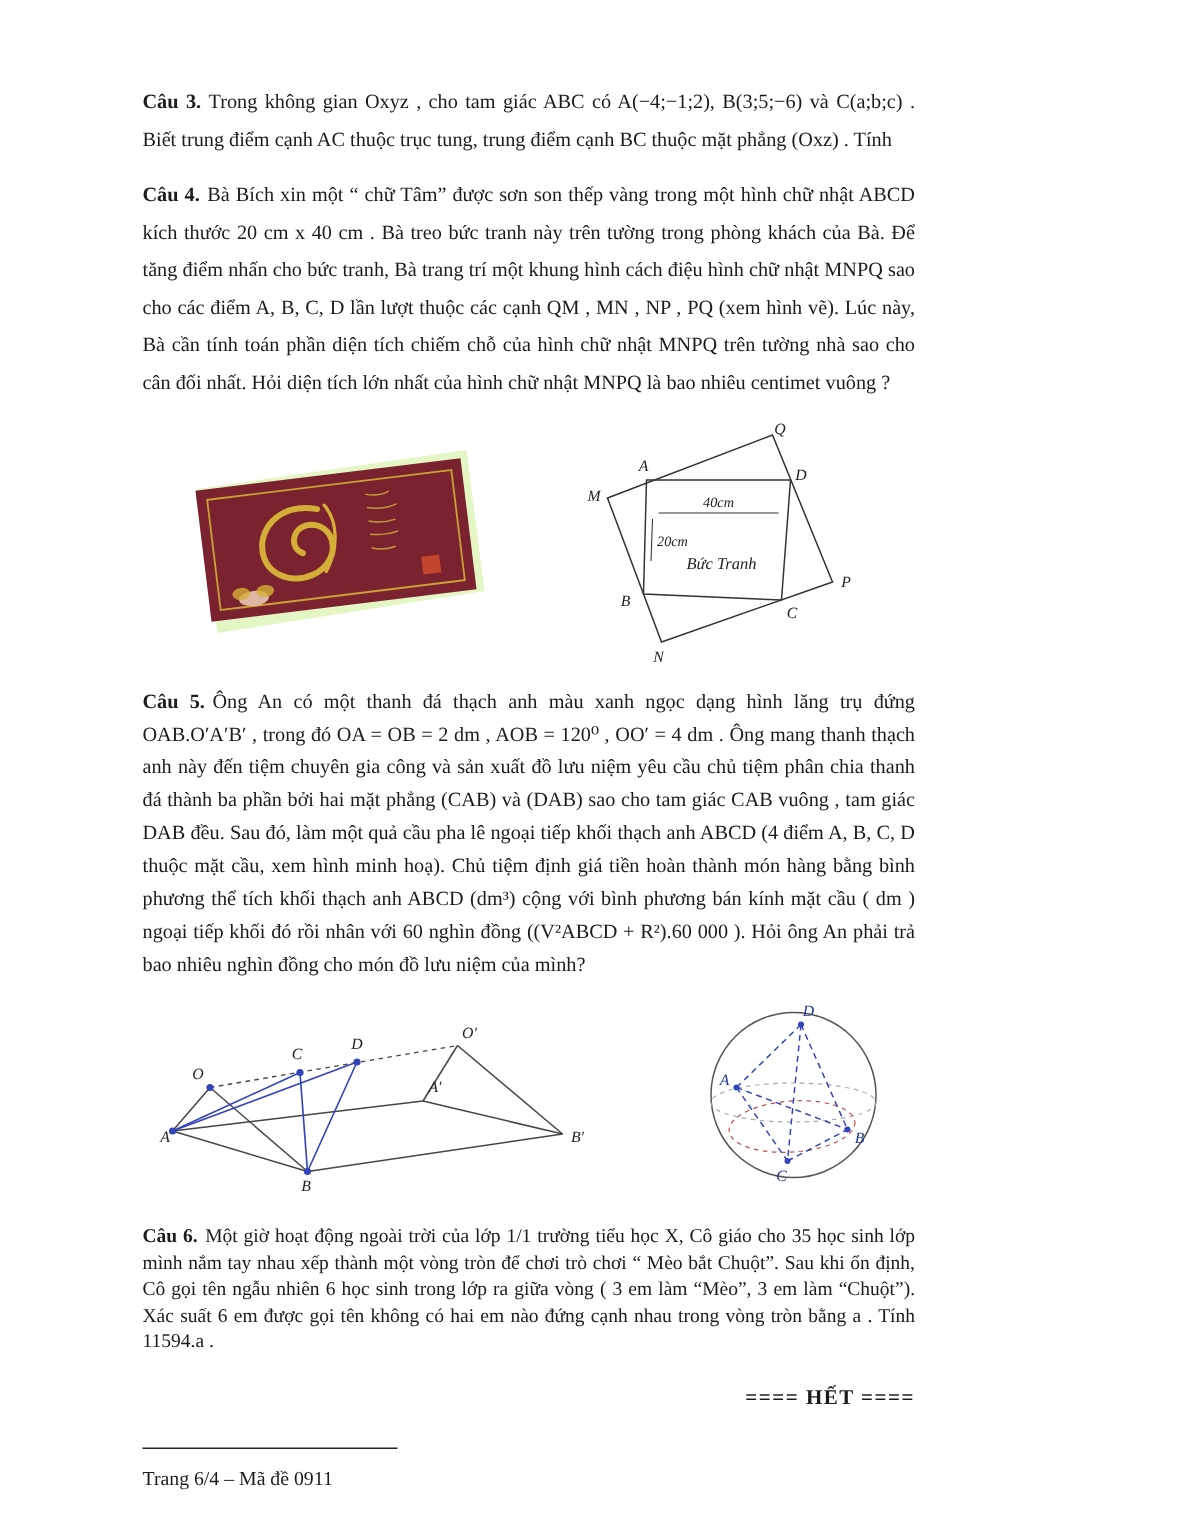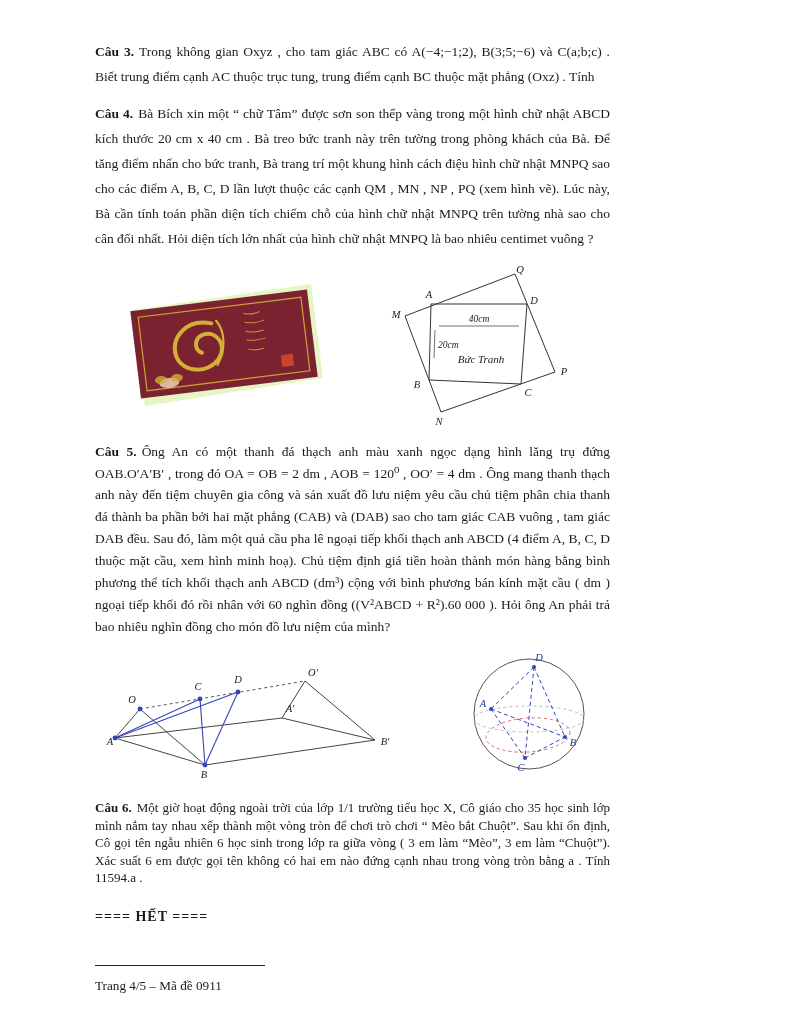--- a/index.html
+++ b/index.html
@@ -1,29 +1,29 @@
 <!DOCTYPE html>
 <html><head>
 <meta charset="utf-8">
 <style>
   html,body{margin:0;padding:0;background:#ffffff;}
   .page{
     width:700px;height:1024px;background:#ffffff;position:relative;overflow:hidden;
     font-family:"Liberation Serif","DejaVu Serif",serif;color:#1b1b1b;
-    box-sizing:border-box;padding:40px 90px 0 95px;
+    box-sizing:border-box;padding:56px 90px 0 95px;
   }
   .qsec{margin-bottom:12px;}
   .para{text-align:justify;font-size:13.5px;line-height:1.85;margin:0;}
   .para.tight{line-height:1.62;}
   .para.compact{font-size:13px;line-height:1.34;}
   .qlabel{font-weight:bold;margin-right:5px;}
   .formula{font-style:italic;font-size:13.5px;margin:2px 0 10px 0;}
   .fig-row{display:flex;justify-content:center;align-items:center;gap:58px;margin:12px 0 10px 0;}
   .fig-row.low{gap:46px;margin:10px 0 6px 0;}
-  .end-marker{text-align:left;font-weight:bold;font-size:14px;letter-spacing:1px;margin-top:22px;}
+  .end-marker{text-align:right;font-weight:bold;font-size:14px;letter-spacing:1px;margin-top:22px;}
   .footer{position:absolute;left:95px;right:90px;bottom:30px;display:flex;justify-content:space-between;font-size:13.2px;}
   .footer-rule{position:absolute;left:95px;bottom:58px;width:170px;border-top:1.6px solid #222;}
   
   .fpt{font-family:"Liberation Serif","DejaVu Serif",serif;font-style:italic;font-size:10.5px;fill:#222;}
   .fpt.blue{fill:#223a8f;}
   .flabel{font-family:"Liberation Serif","DejaVu Serif",serif;font-style:italic;font-size:9.5px;fill:#222;}
   .fcaption{font-family:"Liberation Serif","DejaVu Serif",serif;font-style:italic;font-size:11px;fill:#222;}
 </style>
 </head>
 <body>
@@ -157,16 +157,16 @@
   <section class="qsec">
     <p class="para compact">
       <span class="qlabel">Câu 6.</span><span>Một giờ hoạt động ngoài trời của lớp 1/1 trường tiểu học X, Cô giáo cho 35 học sinh lớp mình nắm tay nhau xếp thành một vòng tròn để chơi trò chơi “ Mèo bắt Chuột”. Sau khi ổn định, Cô gọi tên ngẫu nhiên 6 học sinh trong lớp ra giữa vòng ( 3 em làm “Mèo”, 3 em làm “Chuột”). Xác suất 6 em được gọi tên không có hai em nào đứng cạnh nhau trong vòng tròn bằng a . Tính 11594.a .</span>
     </p>
   </section>
 
   <div class="end-marker">==== HẾT ====</div>
 
   <div class="footer-rule"></div>
   <div class="footer">
-    <span>Trang 4/5 – Mã đề 0911</span>
+    <span>Trang 6/4 – Mã đề 0911</span>
   </div>
 
 </div>
 
 </body></html>

